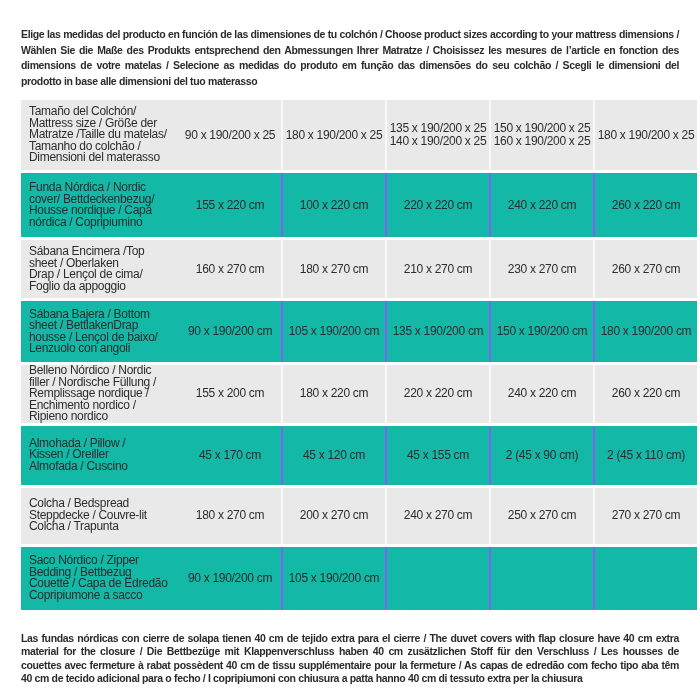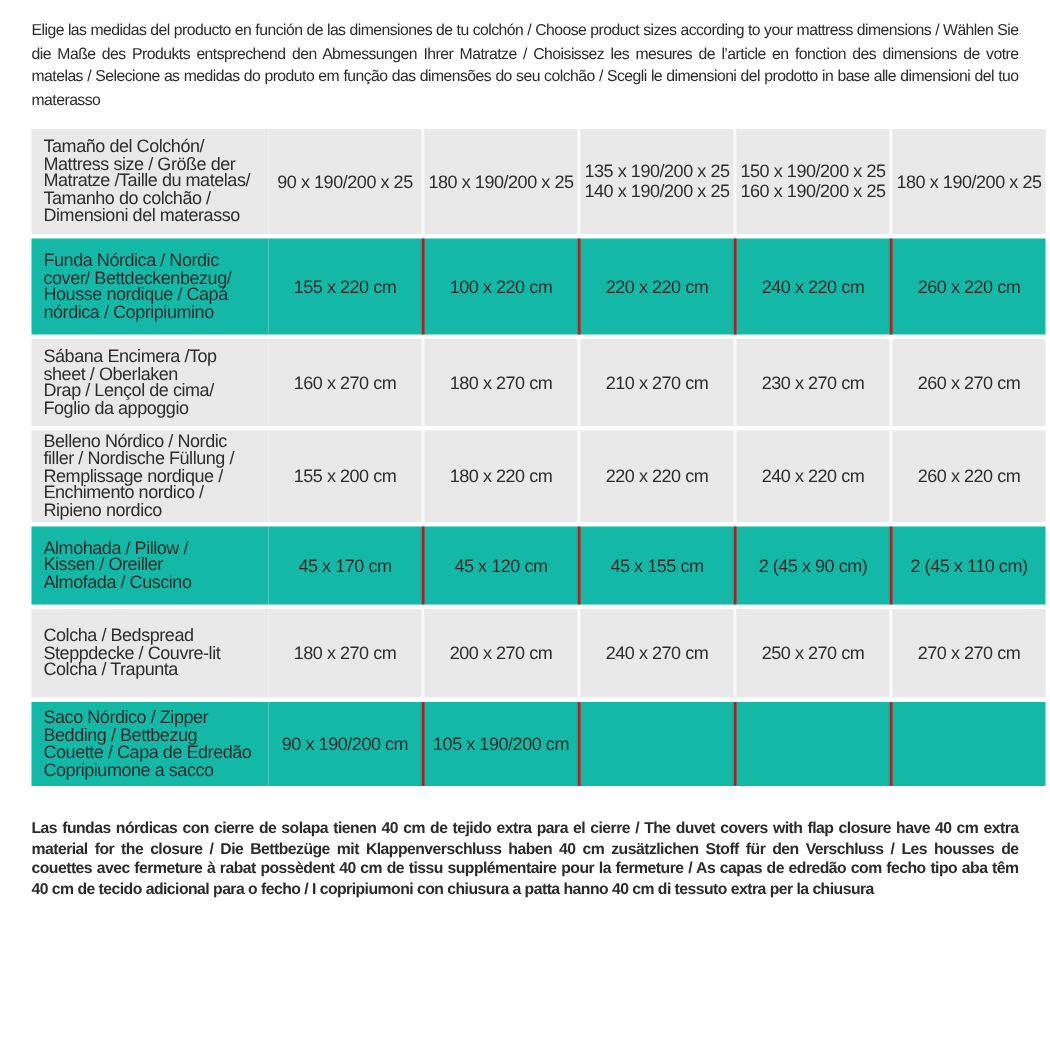--- a/index.html
+++ b/index.html
@@ -6,26 +6,26 @@
   body {
     width: 700px; height: 700px;
     background: #ffffff;
     font-family: "Liberation Sans", sans-serif;
     color: #2d2d2d;
     overflow: hidden;
   }
   .page { padding: 13px 21px 0 21px; }
 
   .intro {
-    font-weight: normal;
+    font-weight: bold;
     font-size: 10.5px;
     line-height: 15.5px;
     letter-spacing: -0.35px;
     text-align: justify;
-    margin: 0 0 8px 0;
+    margin: 14px 0 8px 0;
     color: #2b2b2b;
   }
 
   table.size-table {
     border-collapse: separate;
     border-spacing: 0 3px;
     width: 658px;
     table-layout: fixed;
   }
   td {
@@ -45,21 +45,21 @@
   td.val {
     width: 100px;
     text-align: center;
     line-height: 13px;
     white-space: pre-line;
     padding: 0 1px;
   }
   tr.gray td { background: #e9e9e9; }
   tr.white td { background: #14b8a6; }
   tr.gray td:nth-child(n+3) { border-left: 2px solid #f9f9f9; }
-  tr.white td:nth-child(n+3) { border-left: 2px solid #b91c1c; }
+  tr.white td:nth-child(n+3) { border-left: 2px solid #8b5cf6; }
 
   tbody tr:nth-child(1) { height: 70px; }
   tbody tr:nth-child(2) { height: 64px; }
   tbody tr:nth-child(3) { height: 58px; }
   tbody tr:nth-child(4) { height: 61px; }
   tbody tr:nth-child(5) { height: 52px; padding-left: 12px; }
   tbody tr:nth-child(6) { height: 59px; }
   tbody tr:nth-child(7) { height: 56px; }
   tbody tr:nth-child(8) { height: 63px; }
 
@@ -111,20 +111,31 @@
         <td class="label">Sábana Encimera /Top
 sheet / Oberlaken
 Drap / Lençol de cima/
 Foglio da appoggio</td>
         <td class="val">160 x 270 cm</td>
         <td class="val">180 x 270 cm</td>
         <td class="val">210 x 270 cm</td>
         <td class="val">230 x 270 cm</td>
         <td class="val">260 x 270 cm</td>
       </tr>
+      <tr class="white">
+        <td class="label">Sábana Bajera / Bottom
+sheet / BettlakenDrap
+housse / Lençol de baixo/
+Lenzuolo con angoli</td>
+        <td class="val">90 x 190/200 cm</td>
+        <td class="val">105 x 190/200 cm</td>
+        <td class="val">135 x 190/200 cm</td>
+        <td class="val">150 x 190/200 cm</td>
+        <td class="val">180 x 190/200 cm</td>
+      </tr>
       <tr class="gray">
         <td class="label">Belleno Nórdico / Nordic
 filler / Nordische Füllung /
 Remplissage nordique /
 Enchimento nordico /
 Ripieno nordico</td>
         <td class="val">155 x 200 cm</td>
         <td class="val">180 x 220 cm</td>
         <td class="val">220 x 220 cm</td>
         <td class="val">240 x 220 cm</td>

